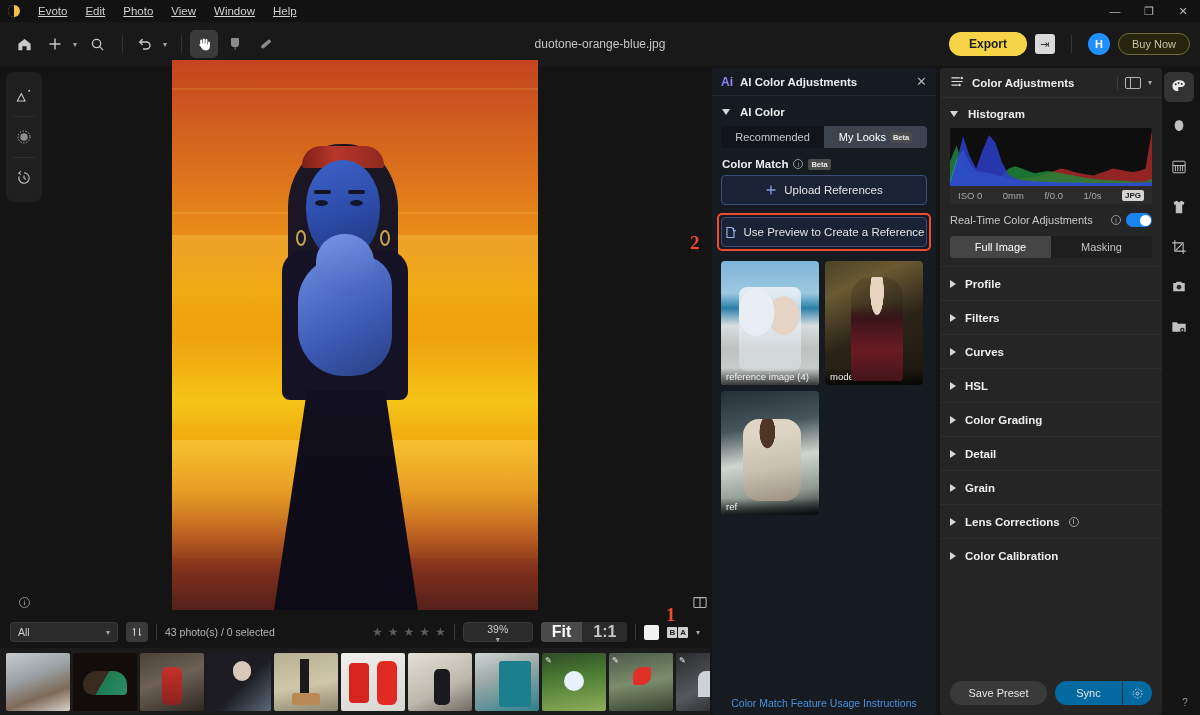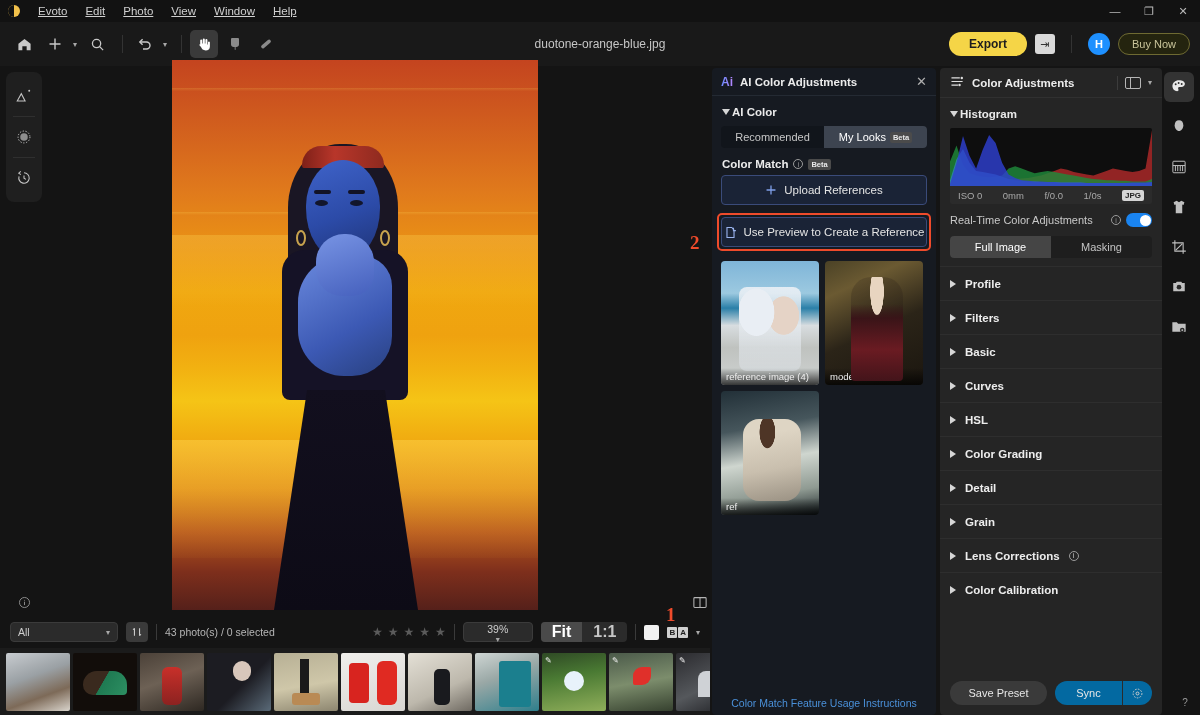--- a/index.html
+++ b/index.html
@@ -185,21 +185,21 @@
     border-bottom: 1px solid #242a33;
   }
   .ai-logo {
     font-size: 12px; font-weight: bold; margin-right: 7px;
     background: linear-gradient(90deg,#6a8bff,#b887ff);
     -webkit-background-clip: text; background-clip: text; color: transparent;
   }
   .ai-title { font-size: 11.5px; color: #ececec; font-weight: bold; flex: 1; }
   .ai-x { color: #b0b0b0; font-size: 13px; }
   .sect-row {
-    display: flex; align-items: center; gap: 2px; padding: 10px 10px 6px 10px;
+    display: flex; align-items: center; gap: 10px; padding: 10px 10px 6px 10px;
   }
   .tri-down { width:0;height:0;border-left:4.5px solid transparent;border-right:4.5px solid transparent;border-top:6px solid #d6d6d6; }
   .tri-right { width:0;height:0;border-top:4.5px solid transparent;border-bottom:4.5px solid transparent;border-left:6px solid #d6d6d6; }
   .sect-label { font-size: 11.5px; color: #eaeaea; font-weight: bold; }
 
   .seg {
     margin: 2px 9px 0 9px; height: 22px; display: flex;
     background: #11151b; border-radius: 4px; overflow: hidden;
   }
   .seg-item {
@@ -707,24 +707,20 @@
       <div class="acc">
         <span class="tri-right"></span>
         <span>Profile</span>
       </div>
       <div class="acc">
         <span class="tri-right"></span>
         <span>Filters</span>
       </div>
       <div class="acc">
         <span class="tri-right"></span>
-        <span>Basic</span>
-      </div>
-      <div class="acc">
-        <span class="tri-right"></span>
         <span>Curves</span>
       </div>
       <div class="acc">
         <span class="tri-right"></span>
         <span>HSL</span>
       </div>
       <div class="acc">
         <span class="tri-right"></span>
         <span>Color Grading</span>
       </div>

